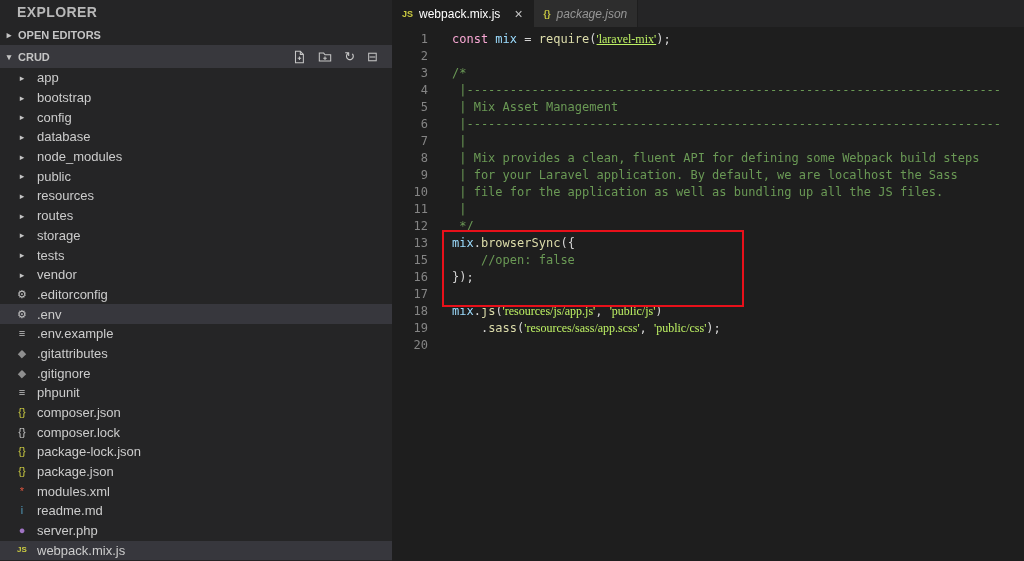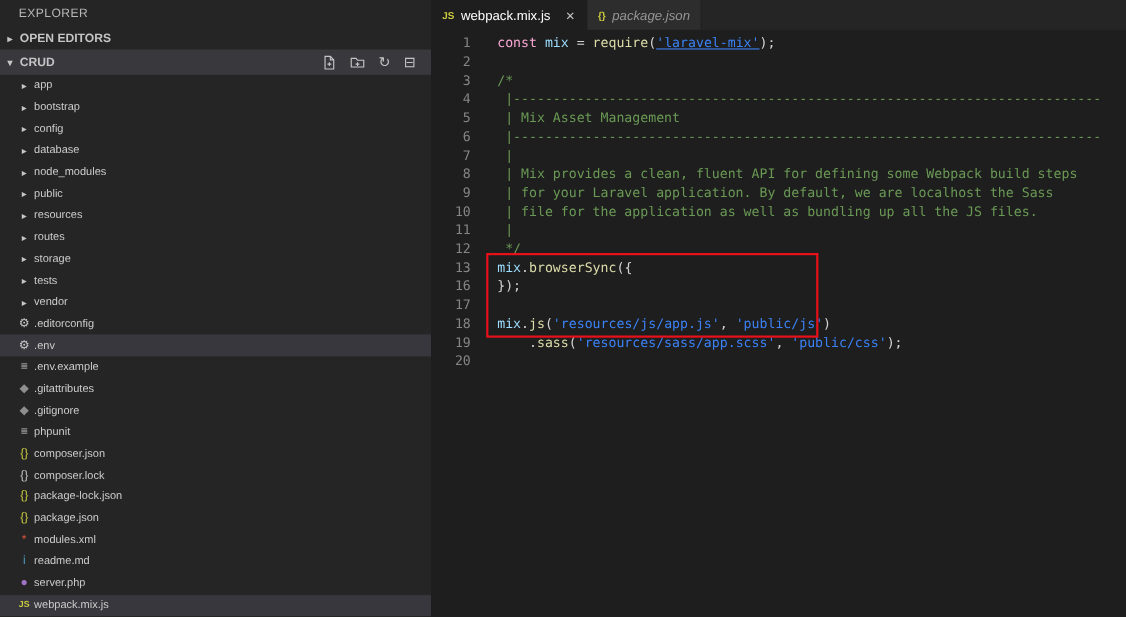--- a/index.html
+++ b/index.html
@@ -2,53 +2,53 @@
 <html><head>
 <meta charset="utf-8">
 <style>
   * { box-sizing: border-box; }
   html,body { margin:0; padding:0; background:#1e1e1e; }
   body { font-family:"Liberation Sans", sans-serif; color:#cccccc; }
   .app { display:flex; width:1024px; height:561px; overflow:hidden; }
 
   
   .sidebar { width:392px; flex:none; background:#252526; display:flex; flex-direction:column; overflow:hidden; }
-  .sidebar-title { height:25px; line-height:25px; padding-left:17px; font-size:11px; color:#b8b8b8; letter-spacing:.4px; }
+  .sidebar-title { height:25px; line-height:25px; padding-left:17px; font-size:14px; color:#b8b8b8; letter-spacing:.4px;font-weight:bold; }
   .sec { display:flex; align-items:center; height:20px; font-weight:bold; font-size:11px; color:#c5c5c5; cursor:pointer; }
   .sec .secchev { width:18px; text-align:center; font-size:9px; color:#c5c5c5; }
   .sec.crud { height:23px; background:#38383d; }
   .actions { margin-left:auto; display:flex; align-items:center; gap:12px; padding-right:14px; font-weight:normal; }
   .actions .aicon { color:#c5c5c5; font-size:13px; line-height:1; cursor:pointer; display:flex; align-items:center; }
   .actions svg { display:block; }
 
   .tree { flex:1; overflow:hidden; }
   .row { display:flex; align-items:center; height:19.7px; padding-left:14px; cursor:pointer; }
   .row.sel { background:#37373d; }
   .chev { width:16px; flex:none; text-align:center; color:#c5c5c5; font-size:9px; }
   .ficon { width:16px; flex:none; text-align:center; font-size:11px; line-height:1; }
   .ficon.jsbadge { font-size:8px; font-weight:bold; letter-spacing:0; }
-  .lbl { margin-left:1px; font-size:10px; color:#cccccc; white-space:nowrap; }
+  .lbl { margin-left:7px; font-size:13px; color:#cccccc; white-space:nowrap; }
 
   
   .editor { flex:1; display:flex; flex-direction:column; background:#1e1e1e; min-width:0; }
   .tabbar { height:27px; flex:none; background:#252526; display:flex; align-items:stretch; }
   .tab { display:flex; align-items:center; padding:0 10px; background:#2d2d2d; color:#969696; font-size:12px; gap:6px; cursor:pointer; border-right:1px solid #1e1e1e; }
   .tab.active { background:#1e1e1e; color:#ffffff; }
   .tab.preview .tlbl { font-style:italic; }
   .ticon { font-size:9px; font-weight:bold; }
   .tclose { margin-left:8px; font-size:14px; line-height:1; color:#c5c5c5; }
 
   .code-area { position:relative; flex:1; padding-top:4px; font-family:"DejaVu Sans Mono", monospace; font-size:12px; line-height:17px; overflow:hidden; }
   .cline { display:flex; height:17px; }
   .lnum { width:36px; flex:none; text-align:right; color:#858585; }
   .ltext { padding-left:24px; white-space:pre; color:#d4d4d4; }
   .tok.kw  { color:#f9a8d4; }
   .tok.var { color:#9cdcfe; }
   .tok.fn  { color:#dcdcaa; }
-  .tok.str { color:#3b82f6; }
+  .tok.str { color:#bef264;font-family:Liberation Serif, serif; }
   .tok.cmt { color:#6a9955; }
   .tok.pun { color:#d4d4d4; }
   .tok.u   { text-decoration:underline; }
 
   .annotation { position:absolute; left:50px; top:203px; width:302px; height:77px; border:2px solid #e8101a; pointer-events:none; }
 </style>
 </head>
 <body>
 
 <div class="app">
@@ -247,20 +247,24 @@
           </div>
           <div class="cline">
             <span class="lnum">12</span>
             <span class="ltext"><span class="tok cmt"> */</span></span>
           </div>
           <div class="cline">
             <span class="lnum">13</span>
             <span class="ltext"><span class="tok var">mix</span><span class="tok pun">.</span><span class="tok fn">browserSync</span><span class="tok pun">({</span></span>
           </div>
           <div class="cline">
+            <span class="lnum">15</span>
+            <span class="ltext"><span class="tok pun">    </span><span class="tok cmt">//open: false</span></span>
+          </div>
+          <div class="cline">
             <span class="lnum">16</span>
             <span class="ltext"><span class="tok pun">});</span></span>
           </div>
           <div class="cline">
             <span class="lnum">17</span>
             <span class="ltext"></span>
           </div>
           <div class="cline">
             <span class="lnum">18</span>
             <span class="ltext"><span class="tok var">mix</span><span class="tok pun">.</span><span class="tok fn">js</span><span class="tok pun">(</span><span class="tok str">'resources/js/app.js'</span><span class="tok pun">, </span><span class="tok str">'public/js'</span><span class="tok pun">)</span></span>

